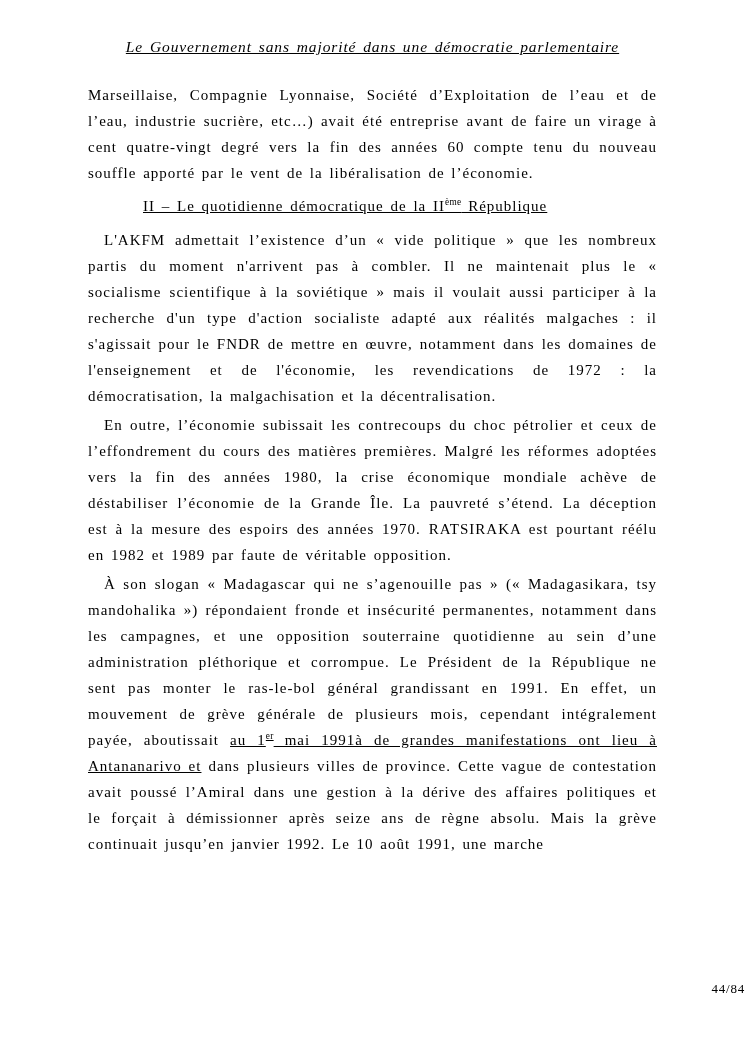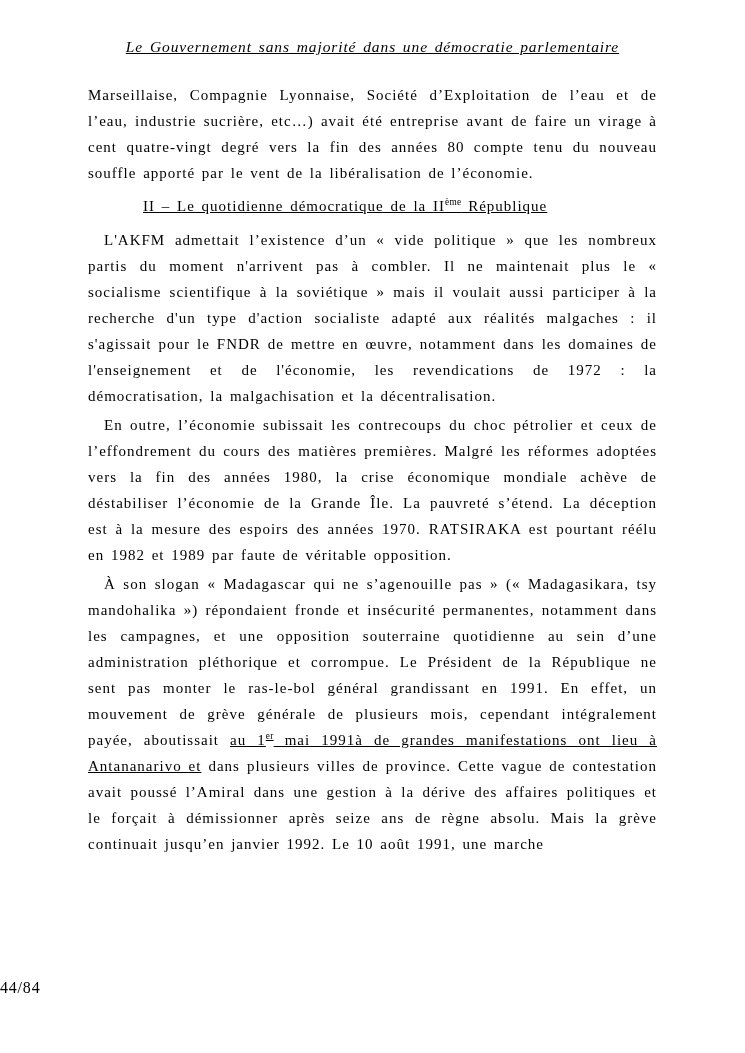--- a/index.html
+++ b/index.html
@@ -55,35 +55,35 @@
     line-height: 0;
     vertical-align: super;
     letter-spacing: 0.3px;
     margin-top: 11px;
   }
   .page-footer {
     position: absolute;
     bottom: 56px;
     left: 0;
     width: 100%;
-    text-align: left;
-    font-size: 16px;
+    text-align: right;
+    font-size: 13px;
     letter-spacing: 0.8px;
   }
 </style>
 </head>
 <body>
 
 <div class="page">
 
   <div class="page-header">Le Gouvernement sans majorité dans une démocratie parlementaire</div>
 
   <div class="doc-body">
 
-    <p class="para no-indent"><span>Marseillaise, Compagnie Lyonnaise, Société d’Exploitation de l’eau et de l’eau, industrie sucrière, etc…) avait été entreprise avant de faire un virage à cent quatre-vingt degré vers la fin des années 80 compte tenu du nouveau souffle apporté par le vent de la libéralisation de l’économie.</span></p>
+    <p class="para no-indent"><span>Marseillaise, Compagnie Lyonnaise, Société d’Exploitation de l’eau et de l’eau, industrie sucrière, etc…) avait été entreprise avant de faire un virage à cent quatre-vingt degré vers la fin des années 60 compte tenu du nouveau souffle apporté par le vent de la libéralisation de l’économie.</span></p>
 
     <h2 class="section-heading">
       <span class="u-wrap"><span>II – Le quotidienne démocratique de la II</span><sup>ème</sup><span> République</span></span>
     </h2>
 
     <p class="para"><span>L'AKFM admettait l’existence d’un « vide politique » que les nombreux partis du moment n'arrivent pas à combler. Il ne maintenait plus le « socialisme scientifique à la soviétique » mais il voulait aussi participer à la recherche d'un type d'action socialiste adapté aux réalités malgaches : il s'agissait pour le FNDR de mettre en œuvre, notamment dans les domaines de l'enseignement et de l'économie, les revendications de 1972 : la démocratisation, la malgachisation et la décentralisation.</span></p>
 
     <p class="para"><span>En outre, l’économie subissait les contrecoups du choc pétrolier et ceux de l’effondrement du cours des matières premières. Malgré les réformes adoptées vers la fin des années 1980, la crise économique mondiale achève de déstabiliser l’économie de la Grande Île. La pauvreté s’étend. La déception est à la mesure des espoirs des années 1970. RATSIRAKA est pourtant réélu en 1982 et 1989 par faute de véritable opposition.</span></p>
 
     <p class="para"><span>À son slogan « Madagascar qui ne s’agenouille pas » (« Madagasikara, tsy mandohalika ») répondaient fronde et insécurité permanentes, notamment dans les campagnes, et une opposition souterraine quotidienne au sein d’une administration pléthorique et corrompue. Le Président de la République ne sent pas monter le ras-le-bol général grandissant en 1991. En effet, un mouvement de grève générale de plusieurs mois, cependant intégralement payée, aboutissait </span><span class="u">au 1</span><sup class="u">er</sup><span class="u"> mai 1991à de grandes manifestations ont lieu à Antananarivo et</span><span> dans plusieurs villes de province. Cette vague de contestation avait poussé l’Amiral dans une gestion à la dérive des affaires politiques et le forçait à démissionner après seize ans de règne absolu. Mais la grève continuait jusqu’en janvier 1992. Le 10 août 1991, une marche</span></p>

